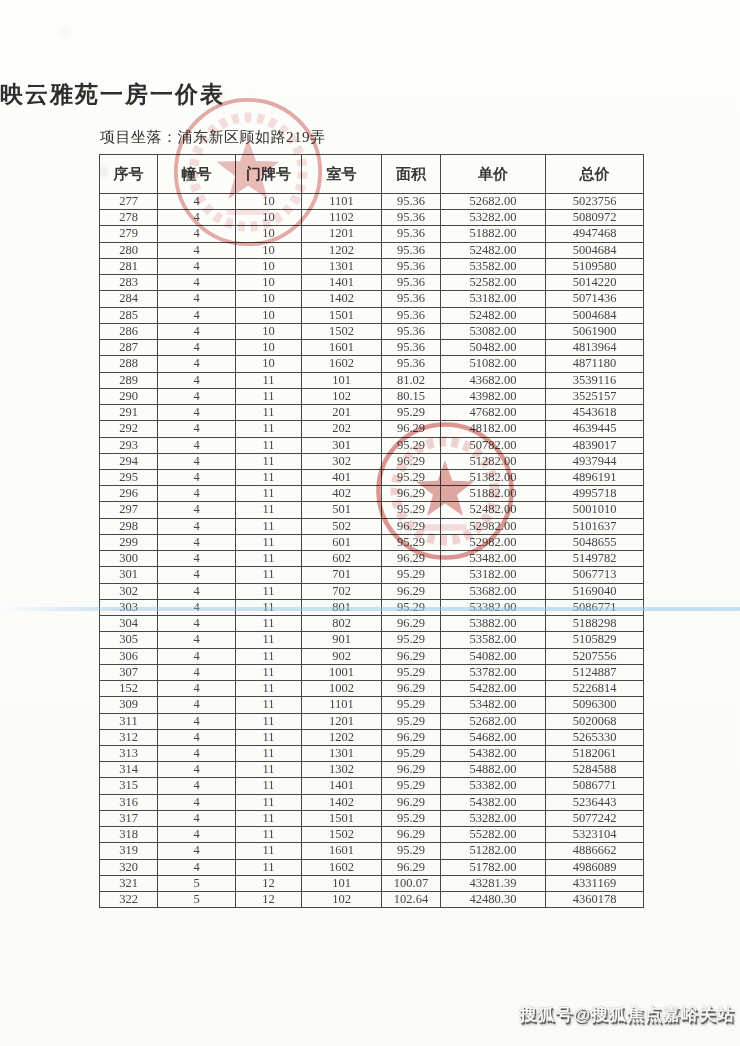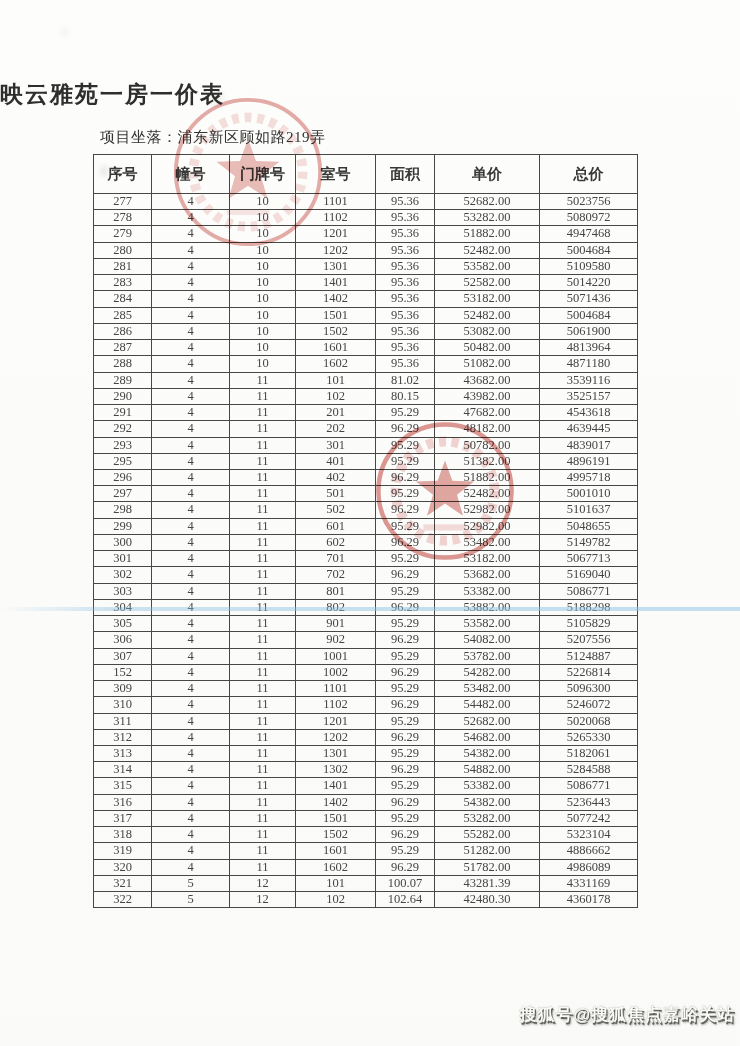--- a/index.html
+++ b/index.html
@@ -16,21 +16,21 @@
   .title{
     position:absolute;top:79px;left:0;width:740px;margin:0;
     text-align:left;font-size:23px;font-weight:bold;color:#2e2e2c;
     letter-spacing:2px;
   }
   .location{
     position:absolute;top:128px;left:100px;
     font-size:15px;font-weight:normal;color:#333331;letter-spacing:0.5px;
   }
   table.price-table{
-    position:absolute;top:154px;left:93px;
+    position:absolute;top:154px;left:99px;
     width:544px;border-collapse:collapse;table-layout:fixed;
   }
   table.price-table th, table.price-table td{
     border:1.5px solid #474745;
     text-align:center;vertical-align:middle;
     padding:0;overflow:hidden;white-space:nowrap;
     color:#454543;
   }
   table.price-table th{
     height:38px;font-size:15px;font-weight:bold;color:#38383六;
@@ -237,20 +237,29 @@
         <tr>
           <td>293</td>
           <td>4</td>
           <td>11</td>
           <td>301</td>
           <td>95.29</td>
           <td>50782.00</td>
           <td>4839017</td>
         </tr>
         <tr>
+          <td>294</td>
+          <td>4</td>
+          <td>11</td>
+          <td>302</td>
+          <td>96.29</td>
+          <td>51282.00</td>
+          <td>4937944</td>
+        </tr>
+        <tr>
           <td>295</td>
           <td>4</td>
           <td>11</td>
           <td>401</td>
           <td>95.29</td>
           <td>51382.00</td>
           <td>4896191</td>
         </tr>
         <tr>
           <td>296</td>
@@ -370,29 +379,20 @@
           <td>5226814</td>
         </tr>
         <tr>
           <td>309</td>
           <td>4</td>
           <td>11</td>
           <td>1101</td>
           <td>95.29</td>
           <td>53482.00</td>
           <td>5096300</td>
-        </tr>
-        <tr>
-          <td>310</td>
-          <td>4</td>
-          <td>11</td>
-          <td>1102</td>
-          <td>96.29</td>
-          <td>54482.00</td>
-          <td>5246072</td>
         </tr>
         <tr>
           <td>311</td>
           <td>4</td>
           <td>11</td>
           <td>1201</td>
           <td>95.29</td>
           <td>52682.00</td>
           <td>5020068</td>
         </tr>

